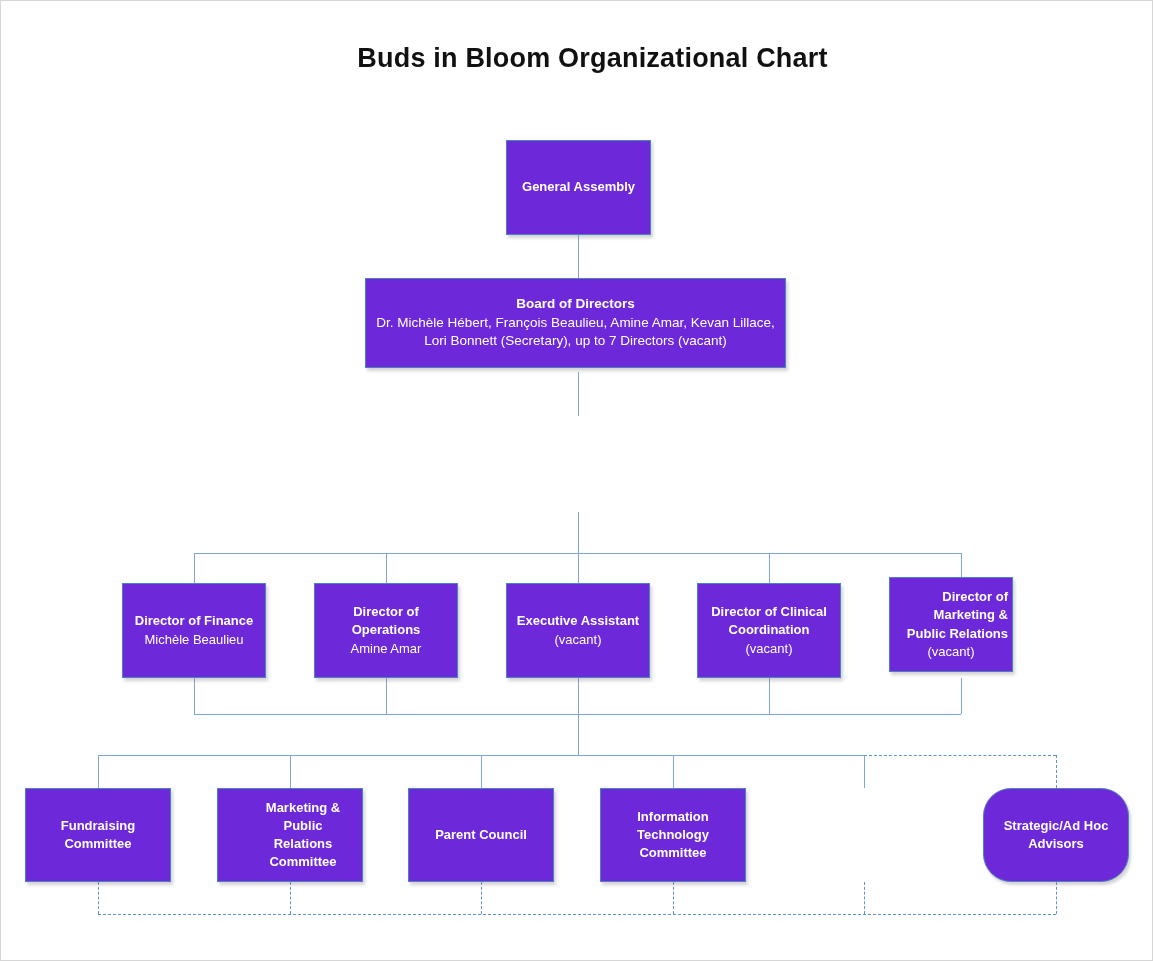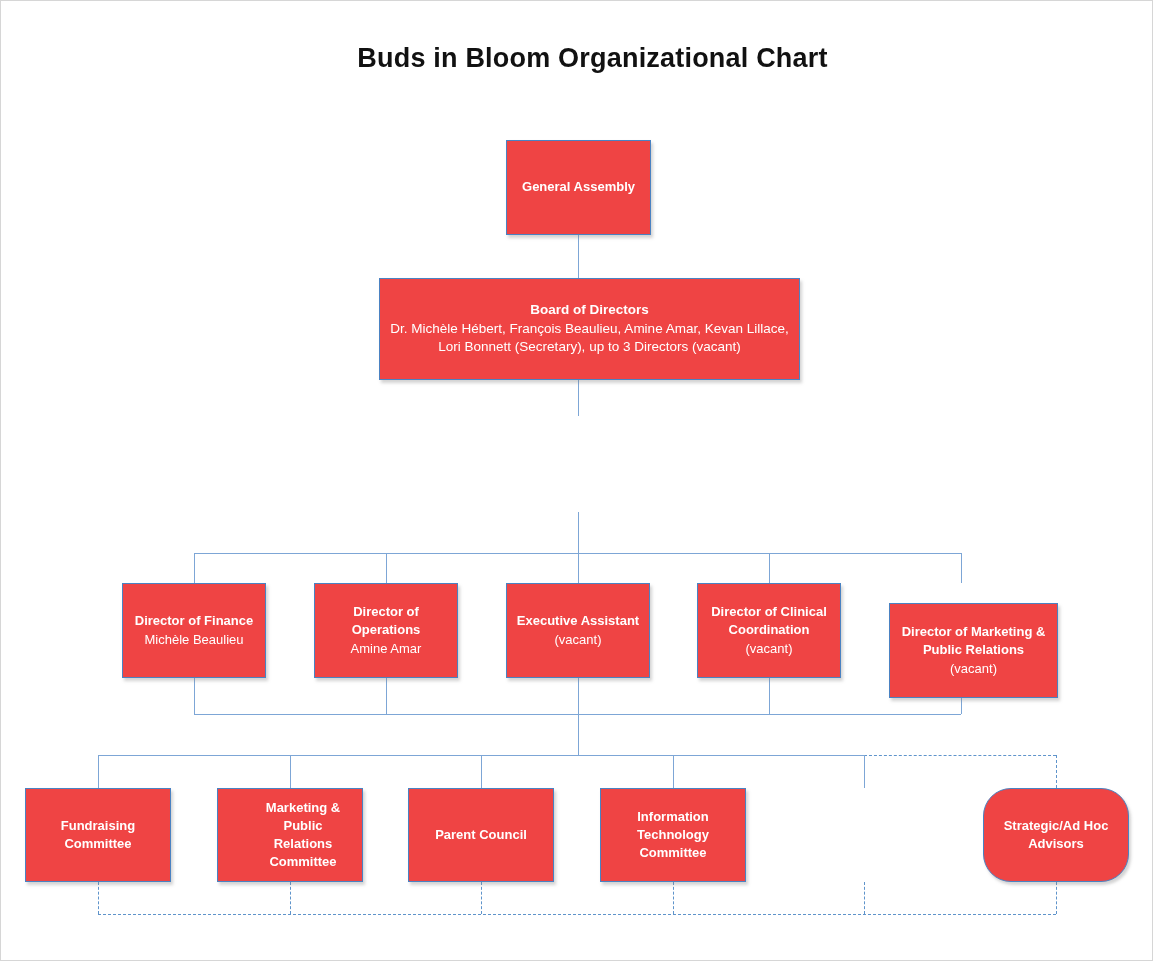--- a/index.html
+++ b/index.html
@@ -21,21 +21,21 @@
     width: 100%;
     text-align: center;
     font-size: 27px;
     font-weight: bold;
     color: #111111;
     letter-spacing: 0.2px;
   }
 
   .node {
     position: absolute;
-    background: #ef4444;
+    background: #6d28d9;
     border: 1px solid #4a82c2;
     box-sizing: border-box;
     color: #ffffff;
     display: flex;
     flex-direction: column;
     align-items: center;
     justify-content: center;
     text-align: center;
     font-size: 13px;
     line-height: 1.4;
@@ -95,43 +95,43 @@
   <div class="vline-d" style="left:480px; top:881px; height:32px;"></div>
   <div class="vline-d" style="left:672px; top:881px; height:32px;"></div>
   <div class="vline-d" style="left:863px; top:881px; height:32px;"></div>
   <div class="vline-d" style="left:1055px; top:881px; height:32px;"></div>
   <div class="hline-d" style="left:97px; top:913px; width:958px;"></div>
 
   <div class="node" style="left:505px; top:139px; width:145px; height:95px;">
     <div class="t">General Assembly</div>
   </div>
 
-  <div class="node node-wide" style="left:378px; top:277px; width:421px; height:102px;">
+  <div class="node node-wide" style="left:364px; top:277px; width:421px; height:90px;">
     <div class="t">Board of Directors</div>
-    <div class="s">Dr. Michèle Hébert, François Beaulieu, Amine Amar, Kevan Lillace, Lori Bonnett (Secretary), up to 3 Directors (vacant)</div>
+    <div class="s">Dr. Michèle Hébert, François Beaulieu, Amine Amar, Kevan Lillace, Lori Bonnett (Secretary), up to 7 Directors (vacant)</div>
   </div>
 
 
   <div class="node node-sm" style="left:121px; top:582px; width:144px; height:95px;">
     <div class="t">Director of Finance</div>
     <div class="s">Michèle Beaulieu</div>
   </div>
   <div class="node node-sm" style="left:313px; top:582px; width:144px; height:95px;">
     <div class="t">Director of Operations</div>
     <div class="s">Amine Amar</div>
   </div>
   <div class="node node-sm" style="left:505px; top:582px; width:144px; height:95px;">
     <div class="t">Executive Assistant</div>
     <div class="s">(vacant)</div>
   </div>
   <div class="node node-sm" style="left:696px; top:582px; width:144px; height:95px;">
     <div class="t">Director of Clinical Coordination</div>
     <div class="s">(vacant)</div>
   </div>
-  <div class="node node-sm" style="left:888px; top:602px; width:169px; height:95px;">
+  <div class="node node-sm" style="left:888px; top:576px; width:124px; height:95px;text-align:right;">
     <div class="t">Director of Marketing &amp; Public Relations</div>
     <div class="s">(vacant)</div>
   </div>
 
   <div class="node node-com" style="left:24px; top:787px; width:146px; height:94px;">
     <div class="t">Fundraising Committee</div>
   </div>
   <div class="node node-com" style="left:216px; top:787px; width:146px; height:94px;padding-left:36px;">
     <div class="t">Marketing &amp; Public Relations Committee</div>
   </div>

